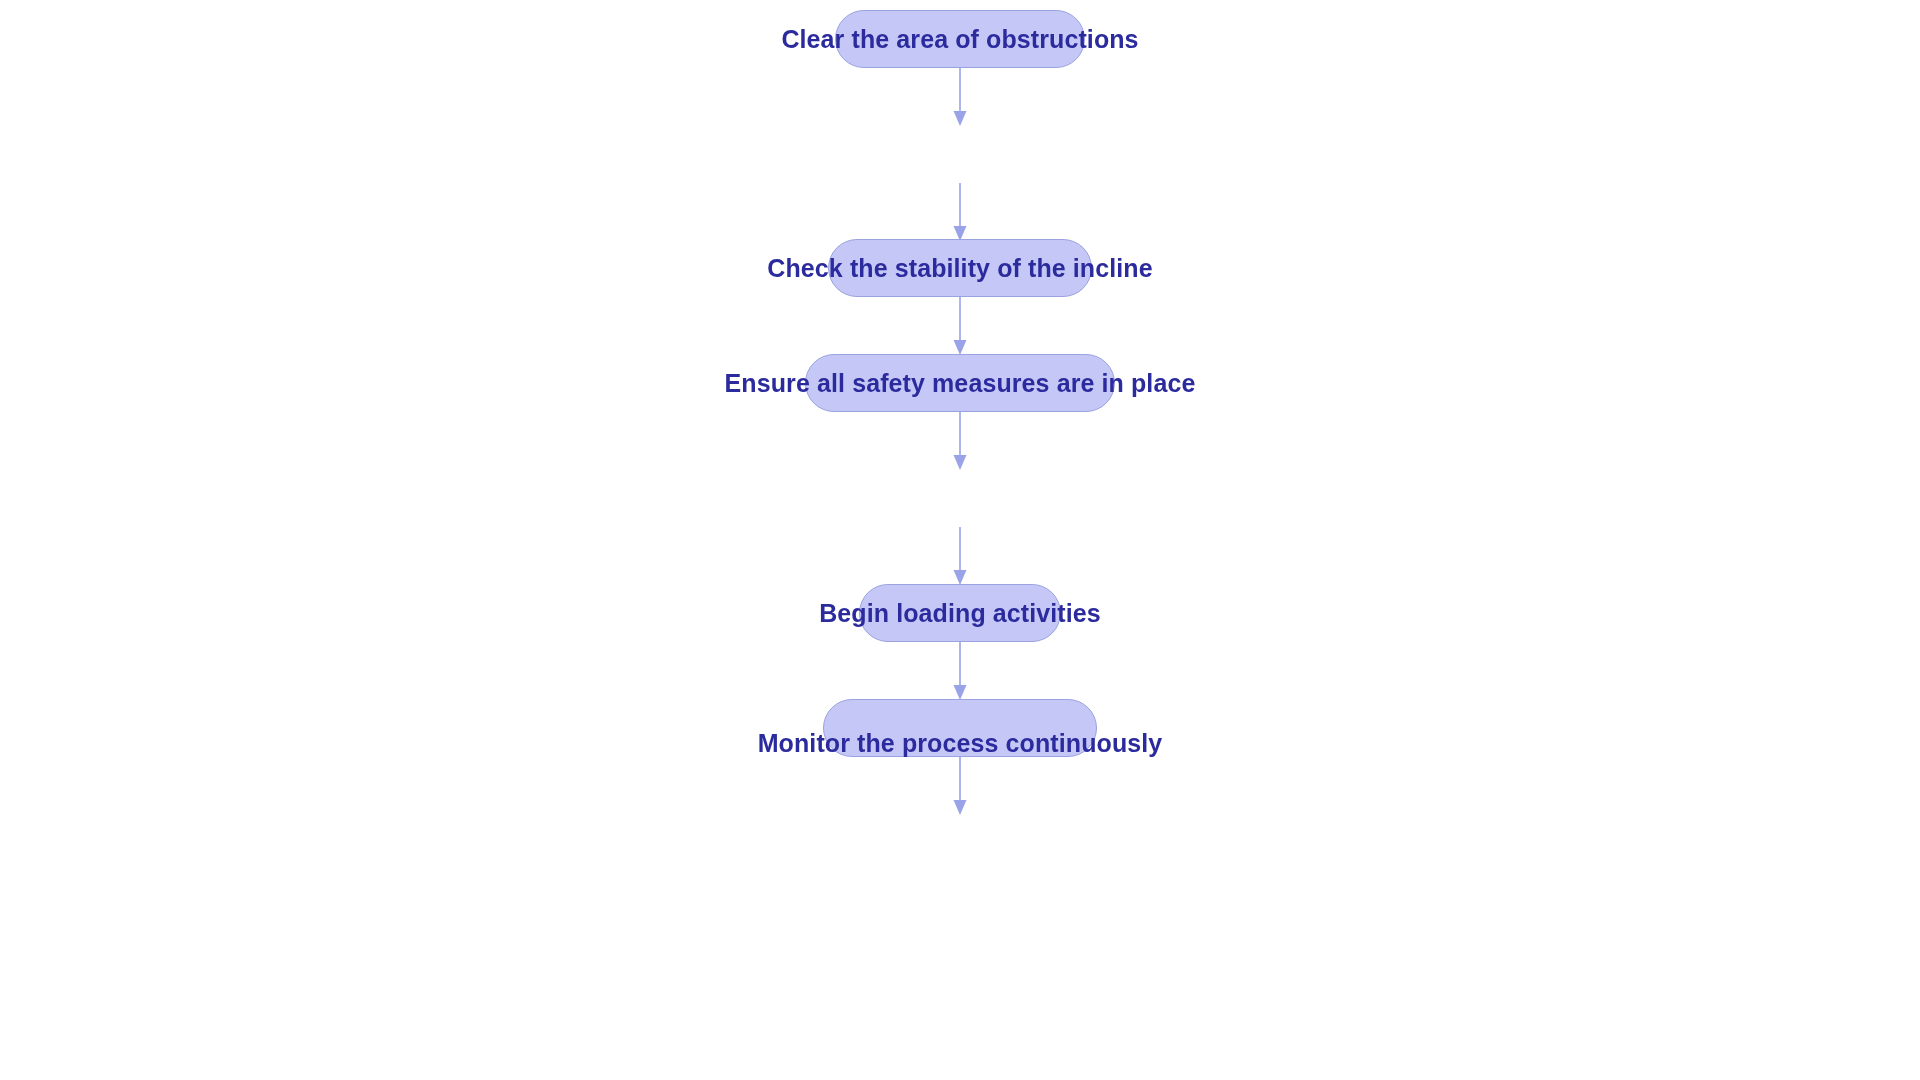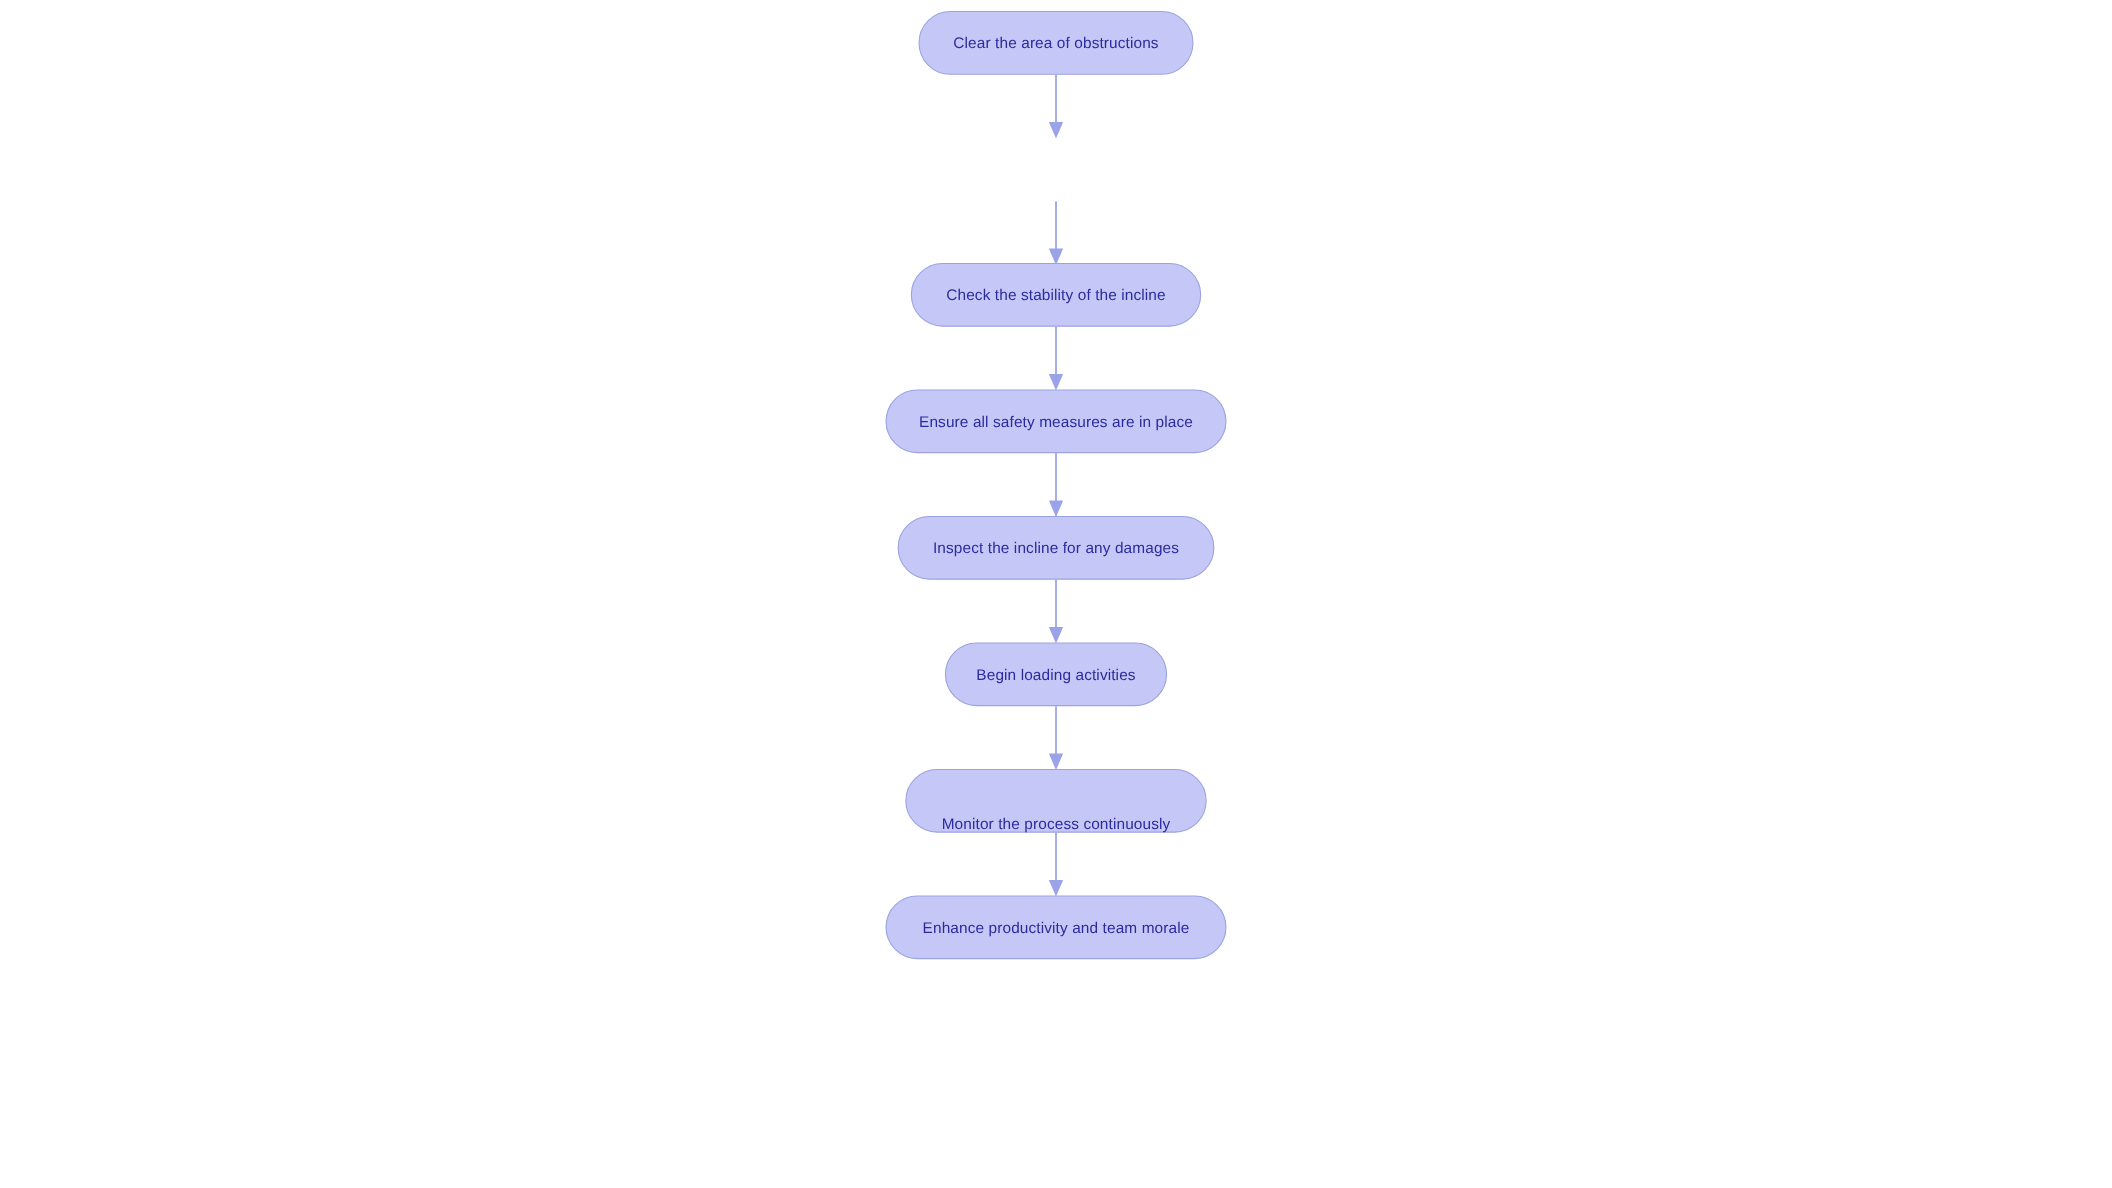--- a/index.html
+++ b/index.html
@@ -34,22 +34,22 @@
     height: 58px;
     border: 1px solid #9aa3e0;
     border-radius: 29px;
     background: #c5c8f7;
     white-space: nowrap;
   }
 
   .node-label {
     color: #2b2b9e;
     font-family: "Liberation Sans", sans-serif;
-    font-size: 14px;
-    font-weight: 400;
+    font-size: 25px;
+    font-weight: 700;
     line-height: 1;
     letter-spacing: 0.1px;
     user-select: none;
   }
 
   
   .connector {
     position: absolute;
     left: 50%;
     transform: translateX(-50%);
@@ -118,26 +118,20 @@
       </div>
       <div class="node" style="width: 250px; top: 10px;">
         <span class="node-label">Clear the area of obstructions</span>
       </div>
       <div class="node" style="width: 264px; top: 239px;">
         <span class="node-label">Check the stability of the incline</span>
       </div>
       <div class="node" style="width: 310px; top: 354px;">
         <span class="node-label">Ensure all safety measures are in place</span>
       </div>
-      <div class="node" style="width: 288px; top: 469px;">
-        <span class="node-label">Inspect the incline for any damages</span>
-      </div>
       <div class="node" style="width: 202px; top: 584px;">
         <span class="node-label">Begin loading activities</span>
       </div>
       <div class="node" style="width: 274px; top: 699px; align-items: flex-end;">
         <span class="node-label">Monitor the process continuously</span>
       </div>
-      <div class="node" style="width: 310px; top: 814px;">
-        <span class="node-label">Enhance productivity and team morale</span>
-      </div>
     </div>
 </div>
 
 </body></html>

